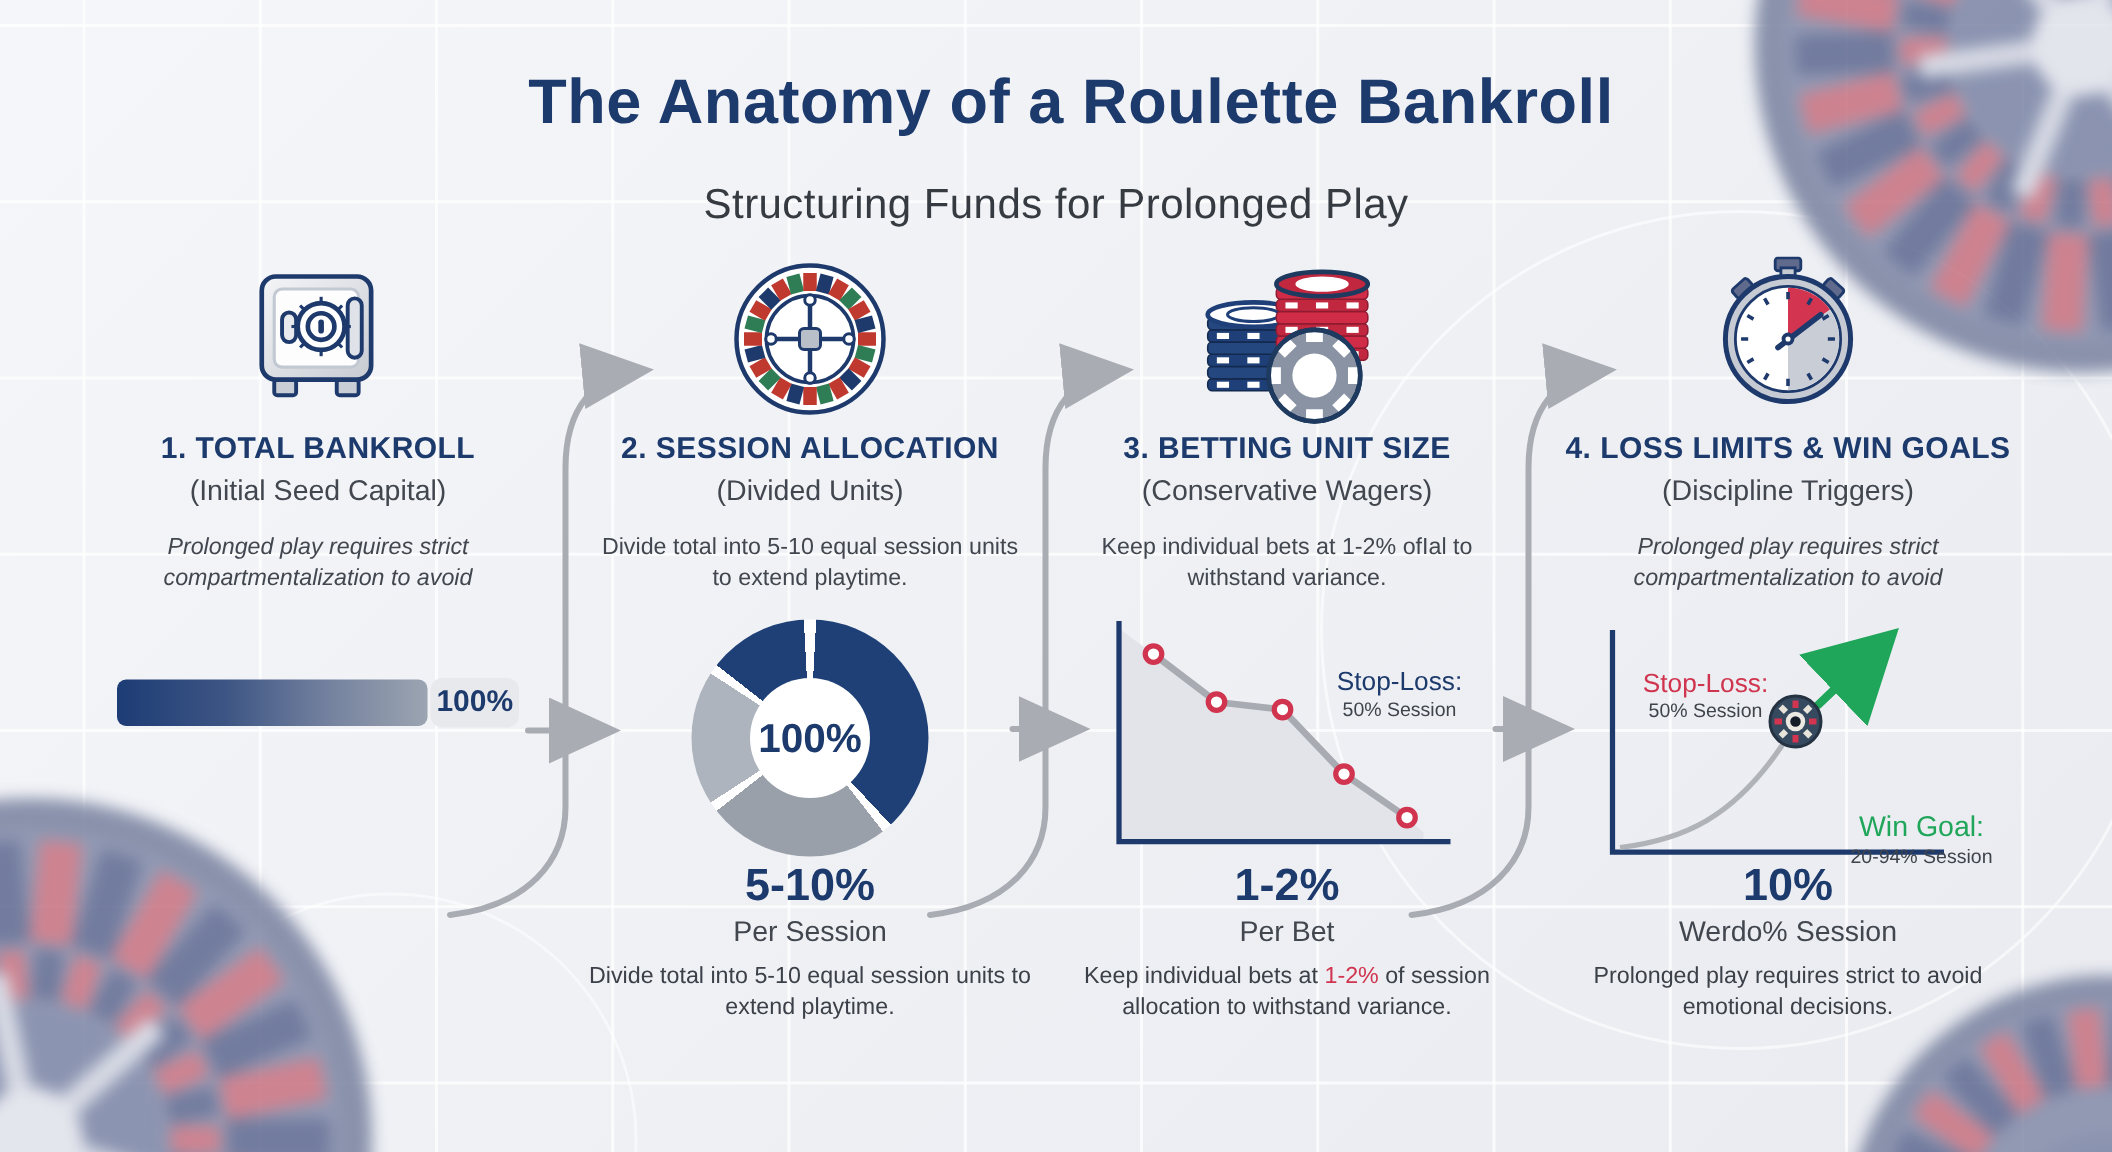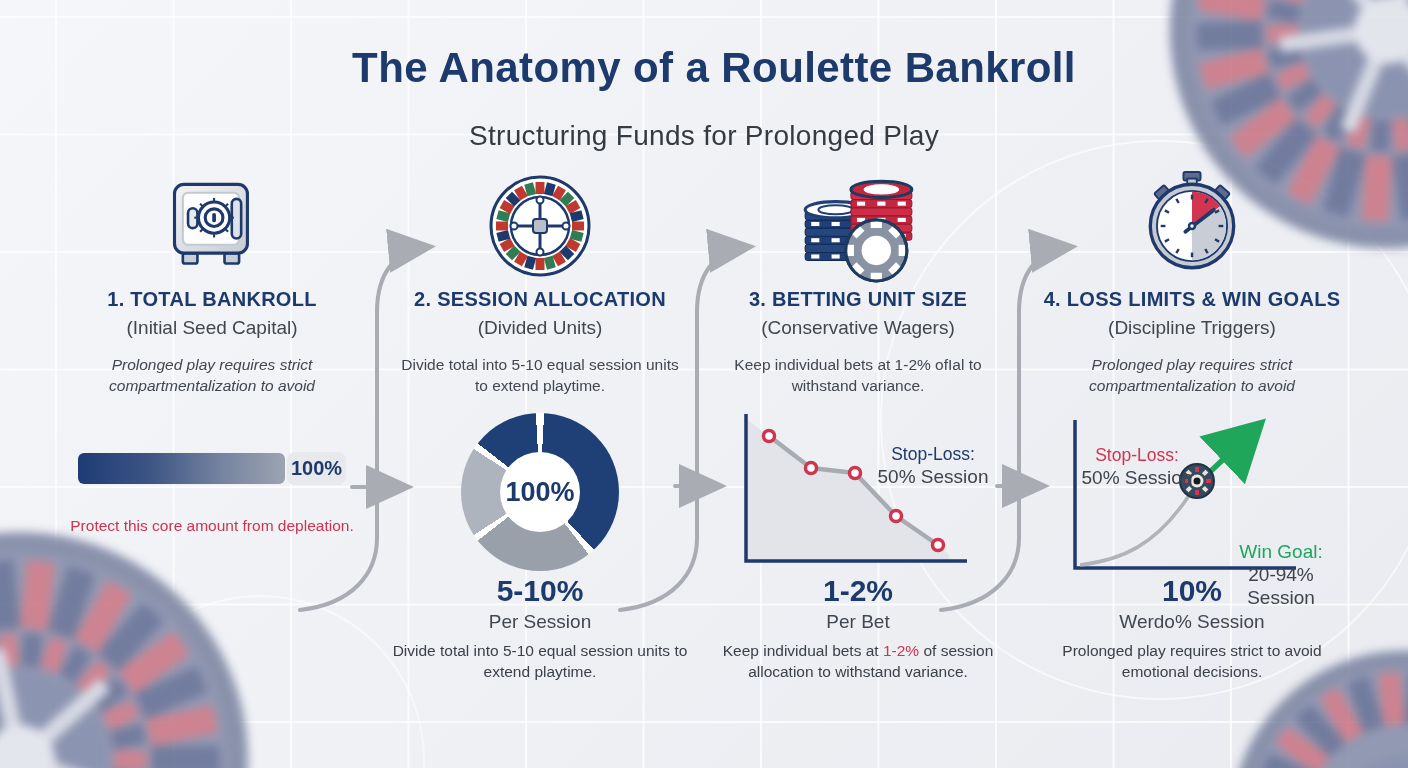--- a/index.html
+++ b/index.html
@@ -67,21 +67,21 @@
                 background:#ffffff; display:flex; align-items:center; justify-content:center;
                 font-size:27px; font-weight:800; color:#1d3a6d; }
 
   
   .anno { position:absolute; text-align:center; line-height:1.22; }
   .anno-sl3 { left:872px; top:444px; width:122px; }
   .anno-sl4 { left:1078px; top:445px; width:118px; }
   .anno-wg4 { left:1196px; top:540px; width:130px;margin-left:20px; }
   .anno-title { font-size:17.5px; font-weight:400; }
   .anno-title.navy { color:#1d3a6d; } .anno-title.red { color:#d0344e; } .anno-title.green { color:#1fa65a; font-size:19px; }
-  .anno-value { font-size:19px; color:#3f444c; }
+  .anno-value { font-size:13px; color:#3f444c; }
 
   .chart3 { position:absolute; left:741px; top:409px; }
   .chart4 { position:absolute; left:1066px; top:414px; }
 
   .connectors { position:absolute; inset:0; pointer-events:none; }
   svg { display:block; }
 </style>
 </head>
 <body>
 
@@ -329,21 +329,20 @@
       </svg>
     </div>
     <h3 class="heading">1. TOTAL BANKROLL</h3>
     <div class="subheading">(Initial Seed Capital)</div>
     <p class="desc italic">Prolonged play requires strict compartmentalization to avoid</p>
   </section>
   <div class="bar-row">
     <div class="bar"></div>
     <div class="bar-badge">100%</div>
   </div>
-  <div class="bar-warning">Protect this core amount from depleation.</div>
 
   <section class="col col2">
     <div class="icon-box">
       <svg width="104" height="104" viewBox="-52 -52 104 104">
         <circle r="49" fill="#fff" stroke="#1e3a6c" stroke-width="3"></circle>
         <g>
             <line x1="32" y1="0" x2="44" y2="0" stroke="#c0392f" stroke-width="9"></line>
             <line x1="30.909626441250186" y1="8.282209443280664" x2="42.500736356719" y2="11.388037984510913" stroke="#2e7d54" stroke-width="9"></line>
             <line x1="27.71281292110204" y1="15.999999999999998" x2="38.105117766515306" y2="21.999999999999996" stroke="#c0392f" stroke-width="9"></line>
             <line x1="22.627416997969522" y1="22.62741699796952" x2="31.112698372208094" y2="31.112698372208087" stroke="#1e3a6c" stroke-width="9"></line>

